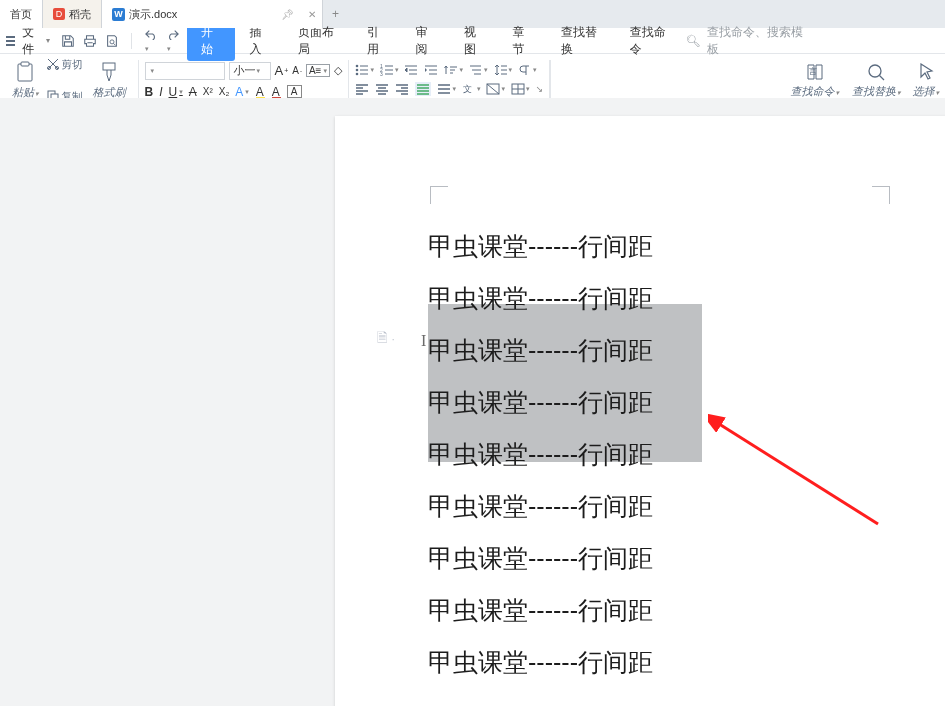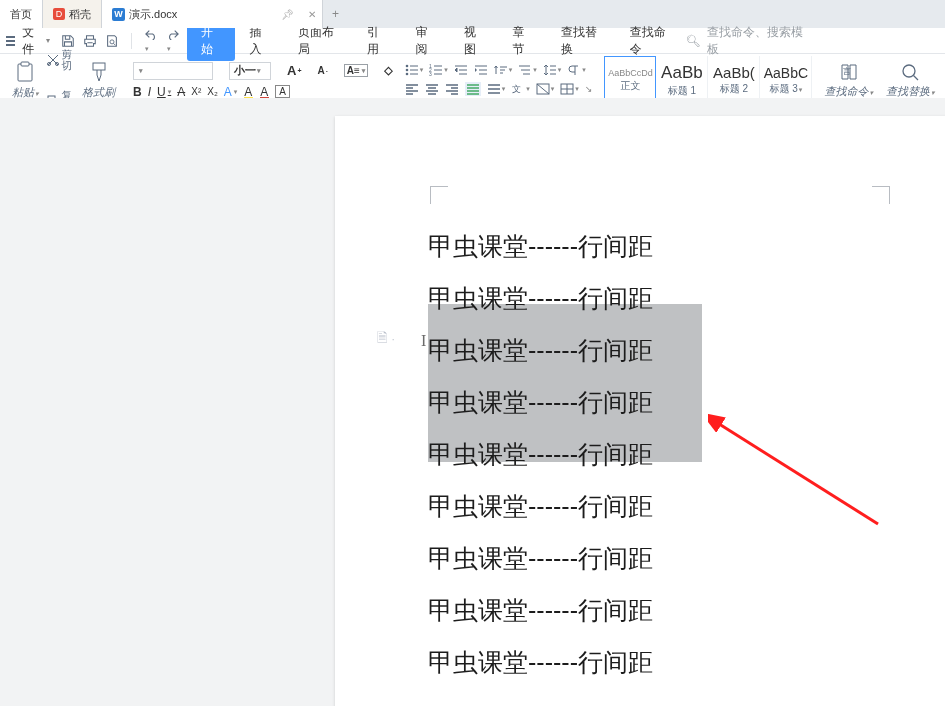--- a/index.html
+++ b/index.html
@@ -33,21 +33,21 @@
 
 .ribbon { height:53px; background:#fff; border-bottom:1px solid #d9dde2; display:flex; align-items:stretch; }
 .rgroup { display:flex; align-items:center; padding:2px 6px; }
 .group-sep { width:1px; background:#e3e6ea; margin:6px 0; }
 .vsplit { display:flex; flex-direction:column; justify-content:center; gap:20px; }
 .mini { font-size:10.5px; color:#5b6b7f; display:flex; align-items:center; gap:3px; line-height:1; }
 .mini svg { flex:none; }
 .bigcol { display:flex; flex-direction:column; align-items:center; justify-content:center; gap:2px; padding:0 6px; }
 .bigcol .lbl { font-size:11px; color:#5b6b7f; white-space:nowrap;font-style:italic; }
 
-.font-row { display:flex; align-items:center; gap:16px;font-weight:bold; }
+.font-row { display:flex; align-items:center; gap:4px; }
 .font-name { width:80px; height:18px; border:1px solid #d0d4d9; background:#fff; font-size:11px; padding:0 4px; display:flex; align-items:center; color:#888; }
 .font-size { width:42px; height:18px; border:1px solid #d0d4d9; background:#fff; font-size:11px; padding:0 4px; display:flex; align-items:center; }
 .ic { color:#5b6b7f; display:inline-flex; align-items:center; justify-content:center; }
 .btnrow { display:flex; align-items:center; gap:6px; }
 .fmt { font-size:12px; color:#333; display:inline-flex; align-items:center; gap:1px;}
 .fmt.bold{font-weight:bold;}
 .fmt.italic{font-style:italic;}
 .fmt.under{text-decoration:underline;}
 .fmt.strike{text-decoration:line-through;}
 .drop::after{content:"▾"; font-size:7px; color:#888; margin-left:1px;}
@@ -318,38 +318,20 @@
               <rect x="1" y="1" width="12" height="10" fill="none" stroke="#5b6b7f"></rect>
               <path stroke="#5b6b7f" d="M1 6h12M7 1v10"></path>
             </svg>
           </span>
         <span class="ic" style="font-size:9px;color:#888;">↘</span>
       </div>
     </div>
   </div>
   <div class="group-sep"></div>
 
-  <div class="rgroup styles">
-    <div class="style-card sel">
-      <span class="style-prev" style="font-size:9px;color:#888;">AaBbCcDd</span>
-      <span class="style-lbl">正文</span>
-    </div>
-    <div class="style-card">
-      <span class="style-prev big">AaBb</span>
-      <span class="style-lbl">标题 1</span>
-    </div>
-    <div class="style-card">
-      <span class="style-prev big" style="font-size:15px;">AaBb(</span>
-      <span class="style-lbl">标题 2</span>
-    </div>
-    <div class="style-card">
-      <span class="style-prev big" style="font-size:14px;">AaBbC</span>
-      <span class="style-lbl drop">标题 3</span>
-    </div>
-  </div>
   <div class="group-sep"></div>
 
   <div class="right-cols">
     <div class="bigcol">
       <svg width="20" height="20">
           <path stroke="#5b6b7f" fill="none" d="M3 3h6v14H3zM11 3h6v14h-6z"></path>
           <text x="4" y="12" font-size="8" fill="#5b6b7f">言</text>
         </svg>
       <span class="lbl drop">查找命令</span>
     </div>

